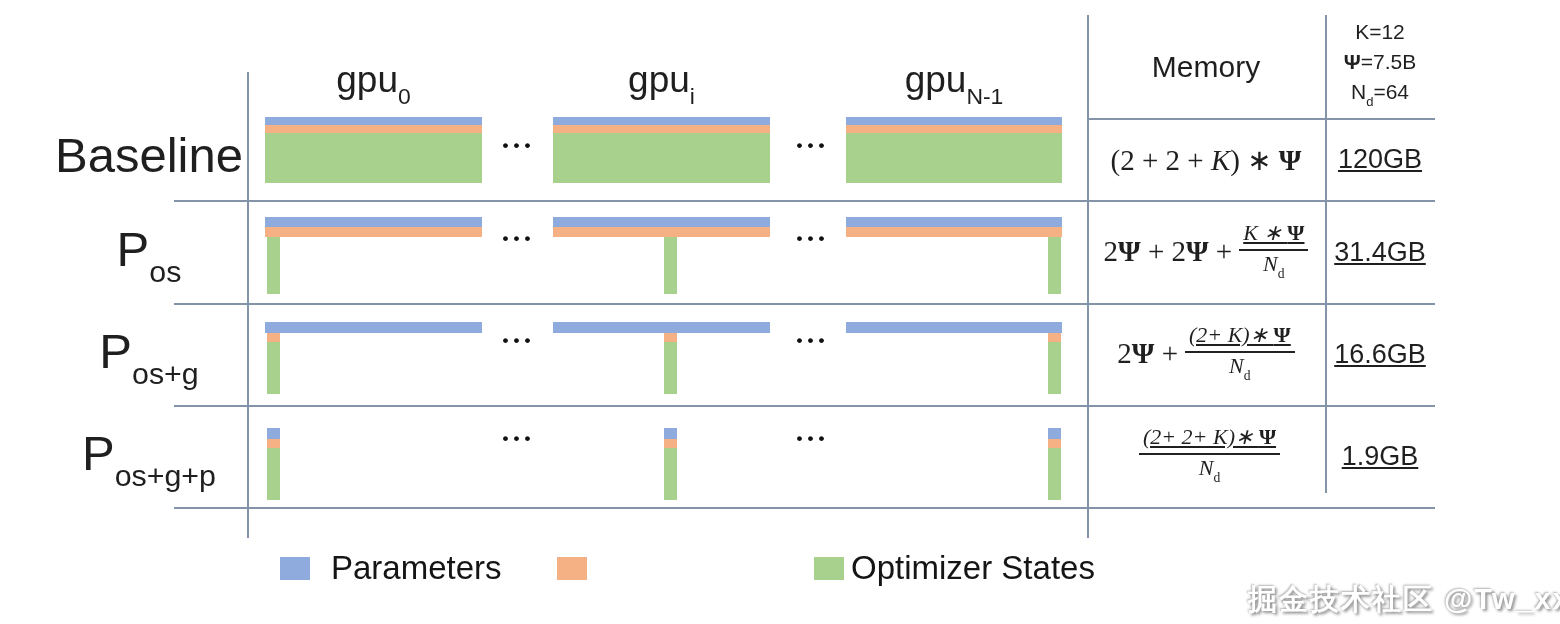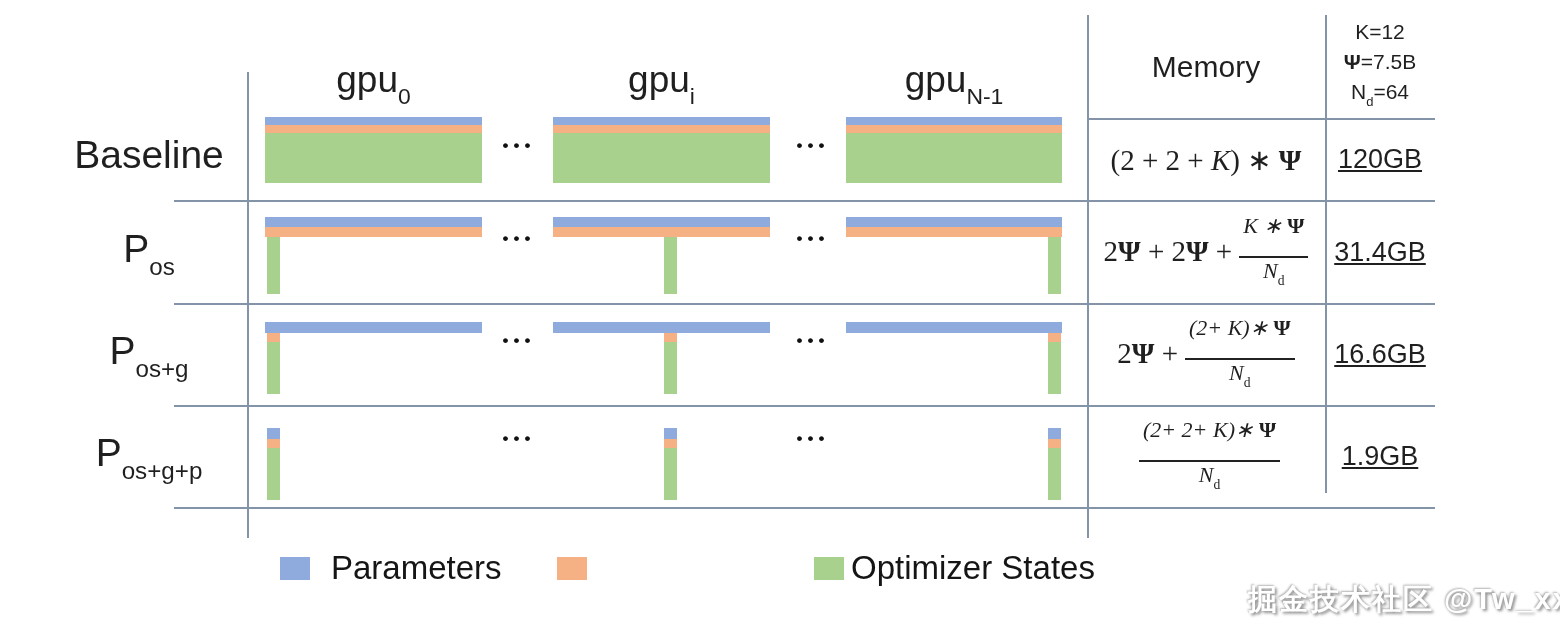--- a/index.html
+++ b/index.html
@@ -17,21 +17,21 @@
   .rowline{left:174px;width:1261px;}
   #hline-r1{top:200px;} #hline-r2{top:303px;} #hline-r3{top:405px;} #hline-r4{top:507px;}
 
   
   .gpu-head{position:absolute;top:64px;height:48px;display:flex;align-items:flex-end;justify-content:center;
     font-size:37px;line-height:40px;}
   .sub{font-size:.62em;vertical-align:-0.35em;position:relative;bottom:-0.18em;}
 
   
   .row-label{position:absolute;left:58px;width:182px;display:flex;align-items:center;justify-content:center;
-    font-size:39px;}
+    font-size:49px;}
   #label-r1{top:119px;height:78px;}
   #label-r2{top:201px;height:102px;}
   #label-r3{top:303px;height:102px;}
   #label-r4{top:405px;height:102px;}
 
   
   .col0{left:265px;width:217px;} .col1{left:553px;width:217px;} .col2{left:846px;width:216px;}
   .cell{position:absolute;}
   .seg{width:100%;}
   .sp{background:var(--parameters,#8faadc);}
@@ -67,21 +67,21 @@
     font-size:27px;text-decoration:underline;}
   #fcell-r1,#vcell-r1{top:119px;height:81px;}
   #fcell-r2,#vcell-r2{top:201px;height:102px;}
   #fcell-r3,#vcell-r3{top:303px;height:102px;}
   #fcell-r4,#vcell-r4{top:405px;height:102px;}
 
   .math{font-family:"Liberation Serif", serif;font-size:29px;display:inline-flex;align-items:center;}
   .math i{font-style:italic;}
   .math b{font-weight:700;font-style:normal;}
   .frac{display:inline-flex;flex-direction:column;align-items:center;font-size:22px;margin-left:7px;line-height:24px;}
-  .frac .num{border-bottom:2px solid #222;padding:0 4px 18px 4px;white-space:nowrap;}
+  .frac .num{border-bottom:2px solid #222;padding:0 4px 4px 4px;white-space:nowrap;text-decoration:underline;}
   .frac .den{padding-top:1px;}
 
   
   .legend-item{position:absolute;top:546px;height:44px;display:flex;align-items:center;gap:7px;}
   #legend-parameters{left:280px;gap:21px;} #legend-gradients{left:557px;} #legend-optimizer{left:814px;}
   .swatch{width:30px;height:23px;display:inline-block;}
   .legend-label{font-size:33px;color:#151515;}
 
   
   #wm-zhihu{position:absolute;left:1142px;top:550px;font-size:37px;color:#d7d7d7;

